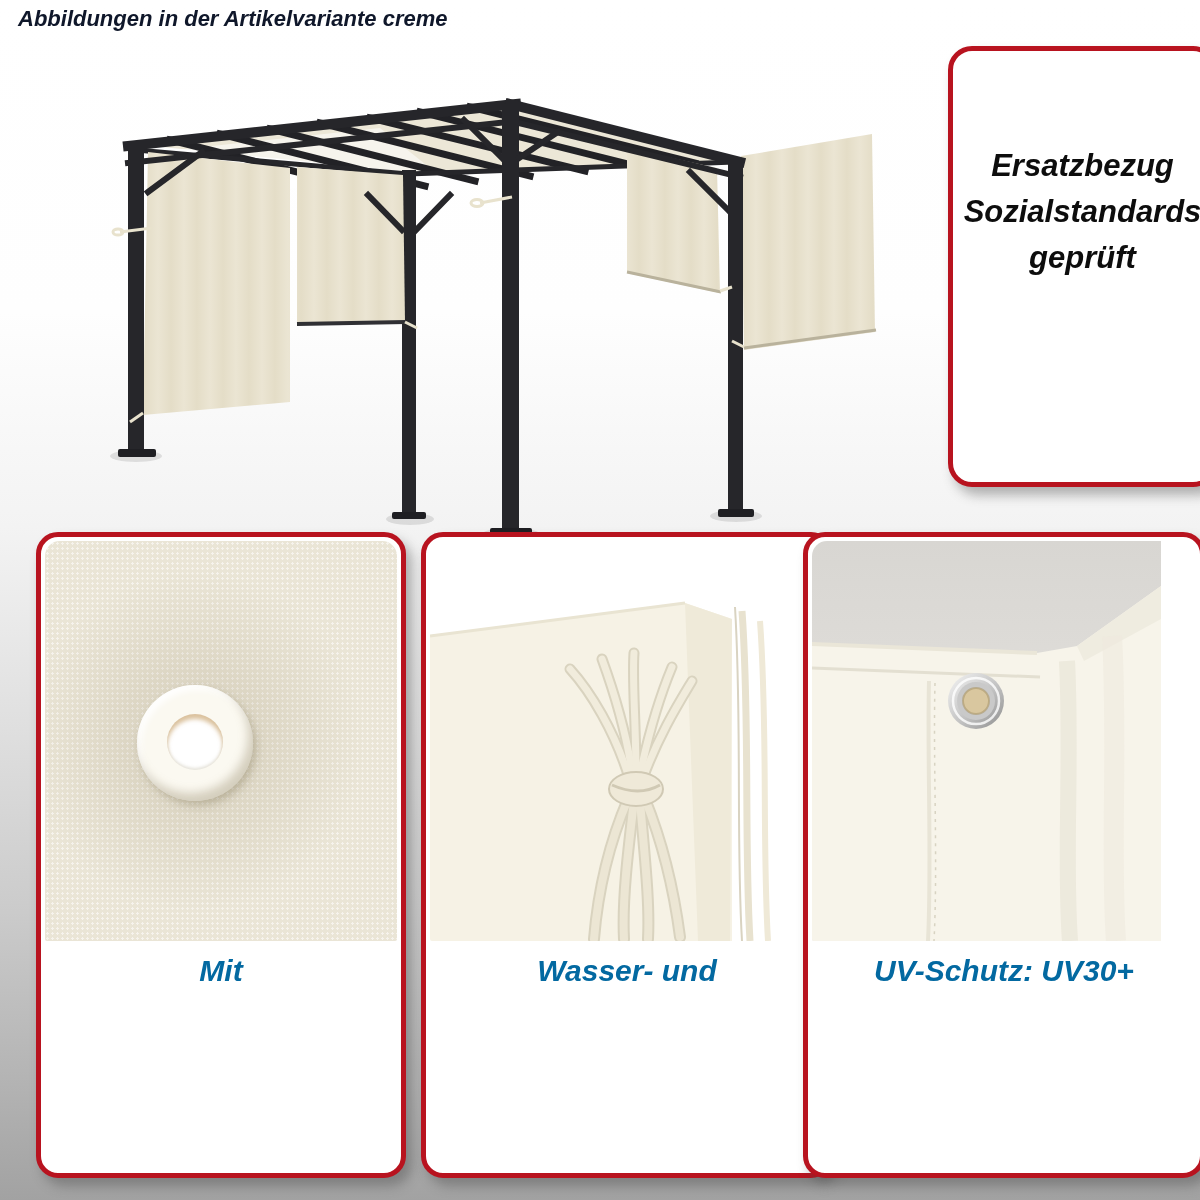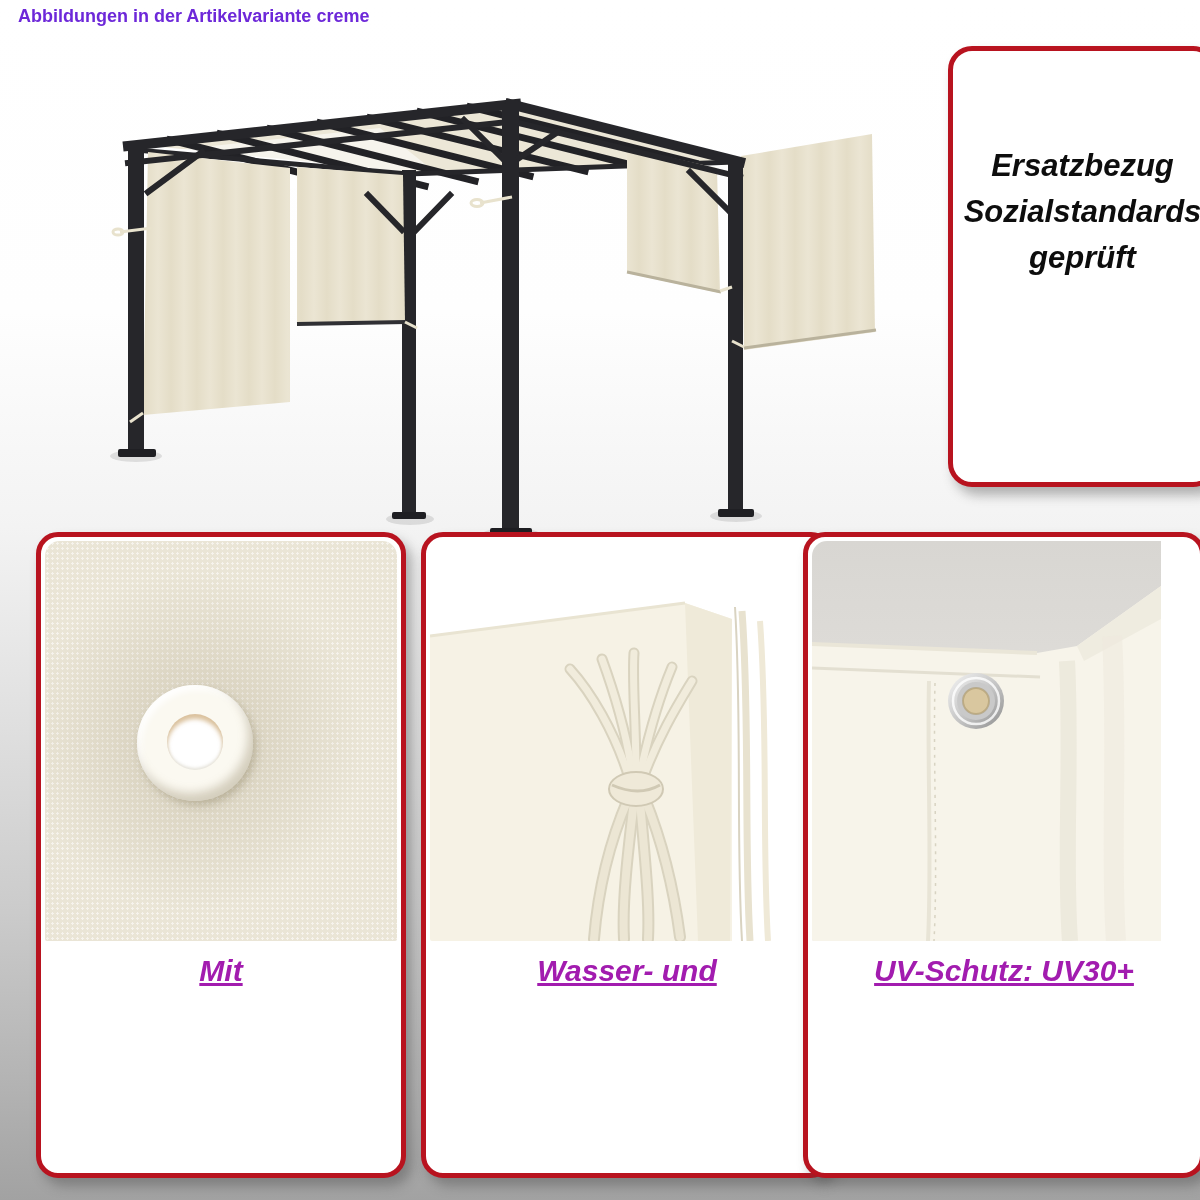--- a/index.html
+++ b/index.html
@@ -3,21 +3,21 @@
 <meta charset="utf-8">
 <style>
   html,body{margin:0;padding:0;}
   body{
     width:1200px;height:1200px;position:relative;overflow:hidden;
     font-family:"Liberation Sans",sans-serif;
     background:linear-gradient(180deg,#ffffff 0%,#fefefe 26%,#f3f3f3 44%,#e0e0e0 60%,#cbcbcb 76%,#b2b2b2 91%,#a2a2a2 100%);
   }
   .page-title{
     position:absolute;left:18px;top:6px;
-    font-size:18px;font-weight:bold;color:#6d28d9;
+    font-size:22px;font-weight:bold;font-style:italic;color:#0f172a;
   }
   
   .badge{
     position:absolute;left:948px;top:46px;width:269px;height:441px;
     box-sizing:border-box;background:#ffffff;
     border:5px solid #b8131f;border-radius:24px;
     box-shadow:6px 8px 12px rgba(70,70,70,0.40);
     padding-top:92px;text-align:center;
   }
   .badge-line{font-size:31px;line-height:46px;font-weight:bold;font-style:italic;color:#0d0d0d;}
@@ -26,21 +26,21 @@
     position:absolute;top:532px;height:646px;box-sizing:border-box;
     background:#ffffff;border:5px solid #b8131f;border-radius:22px;
     box-shadow:6px 8px 12px rgba(70,70,70,0.40);
     padding:4px;
   }
   .card-1{left:36px;width:370px;}
   .card-2{left:421px;width:412px;}
   .card-3{left:803px;width:402px;}
   .photo{height:400px;border-radius:15px 15px 2px 2px;overflow:hidden;position:relative;}
   .caption{padding-top:8px;text-align:center;}
-  .caption-line{font-size:30px;line-height:44px;font-weight:bold;font-style:italic;color:#a21caf;text-decoration:underline;}
+  .caption-line{font-size:30px;line-height:44px;font-weight:bold;font-style:italic;color:#0369a1;}
   
   .photo-eyelet{
     background-color:#eae5d6;
     background-image:
       radial-gradient(circle at 150px 200px, rgba(125,108,66,0.12) 70px, rgba(125,108,66,0) 170px),
       radial-gradient(rgba(255,255,255,0.55) 1px, rgba(0,0,0,0) 1.3px);
     background-size:auto,5px 5px;
   }
   .eyelet-ring{
     position:absolute;left:92px;top:144px;width:116px;height:116px;border-radius:50%;

